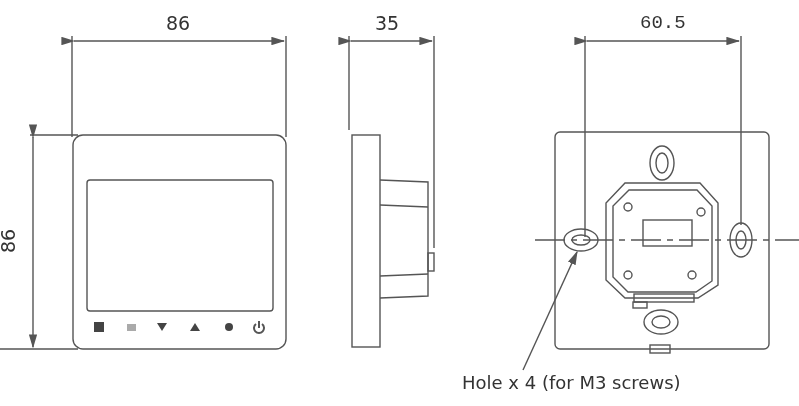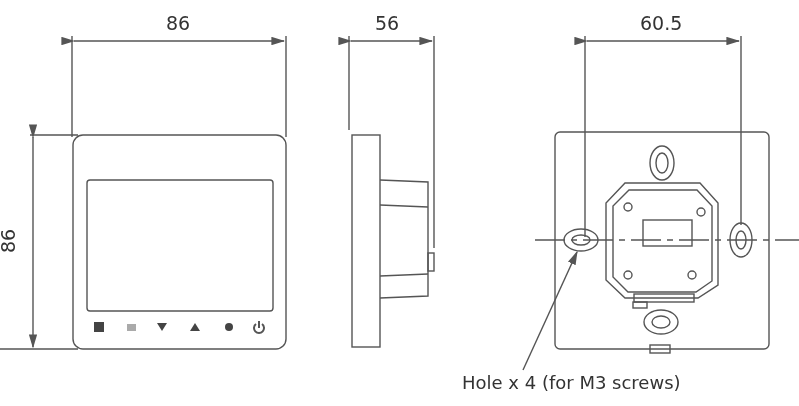--- a/index.html
+++ b/index.html
@@ -74,16 +74,16 @@
   <g fill="#444">
     <rect x="94" y="322" width="10" height="10"></rect>
     <rect x="127" y="324" width="9" height="7" fill="#aaa"></rect>
     <path d="M157,323 L167,323 L162,331 z"></path>
     <path d="M190,331 L200,331 L195,323 z"></path>
     <circle cx="229" cy="327" r="4"></circle>
   </g>
 </svg>
 
 <div class="lbl" style="left:166px;top:12px;">86</div>
-<div class="lbl" style="left:375px;top:12px;">56</div>
-<div class="lbl" style="left:640px;top:12px;">60.5</div>
+<div class="lbl" style="left:375px;top:12px;">35</div>
+<div class="lbl" style="left:640px;top:12px;font-family:Liberation Mono, monospace;">60.5</div>
 <div class="lbl" style="left:-4px;top:230px;transform:rotate(-90deg);">86</div>
 <div class="lbl" style="left:462px;top:372px;font-size:18px;text-align:right;">Hole x 4 (for M3 screws)</div>
 
 </body></html>

